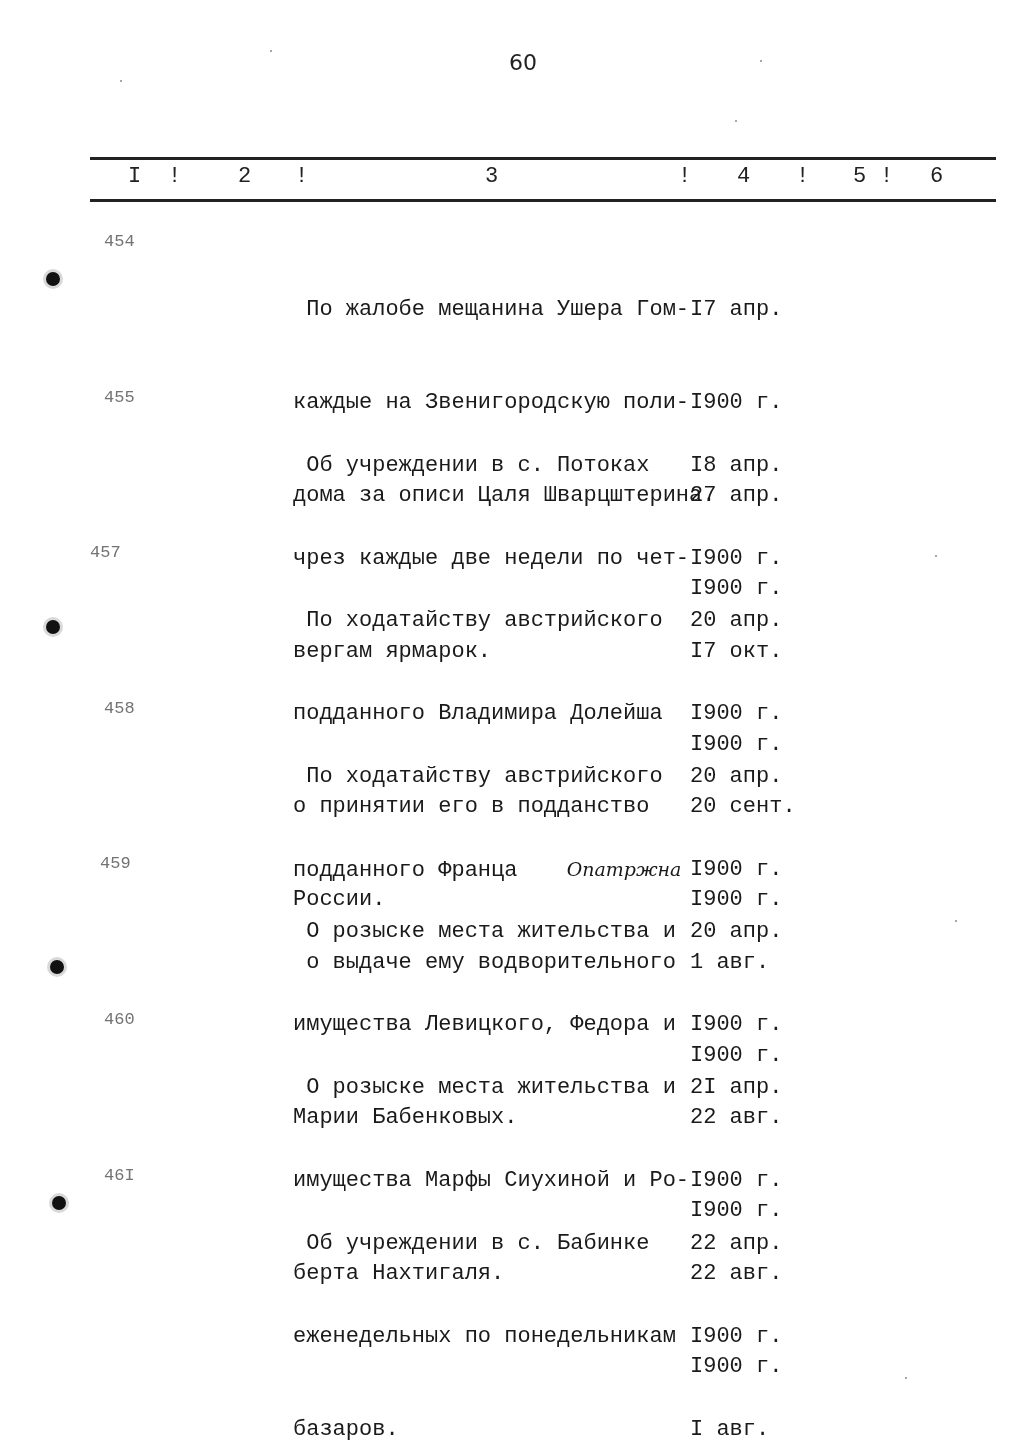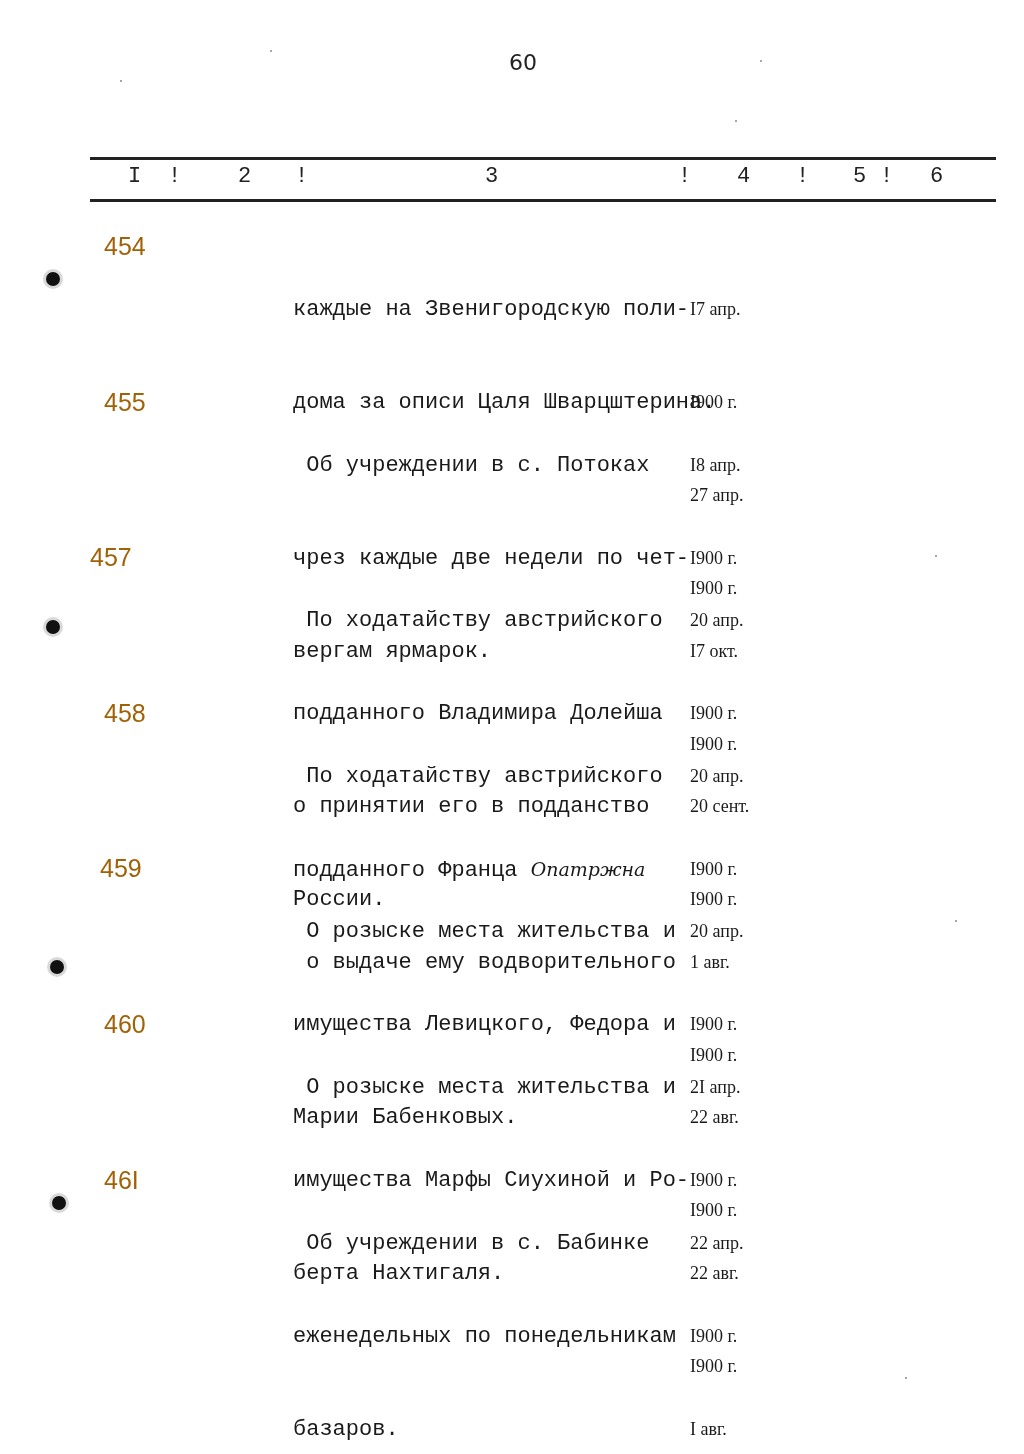--- a/index.html
+++ b/index.html
@@ -55,47 +55,47 @@
       background: #111;
       box-shadow: 0 0 0 3px rgba(0,0,0,0.15);
     }
     .record {
       position: absolute;
       left: 0;
       width: 1024px;
     }
     .rec-num {
       position: absolute;
-      font-family: Liberation Sans, sans-serif;
-      font-size: 25px;
-      color: #a16207;
+      font-family: Liberation Mono, monospace;
+      font-size: 17px;
+      color: #737373;
       top: 0;
     }
     .rec-desc {
       position: absolute;
       left: 293px;
       top: 0;
       font-size: 22px;
       line-height: 31px;
       white-space: pre;
     }
     .rec-dates {
       position: absolute;
       left: 690px;
       top: 0;
-      font-size: 18px;
+      font-size: 22px;
       line-height: 31px;
       white-space: pre;
-      font-family: Liberation Serif, serif;
     }
     .line { display: block; height: 31px; }
     .hand {
       font-family: "DejaVu Serif", serif;
       font-style: italic;
       font-size: 19px;
+      margin-left: 36px;
     }
     .speck {
       position: absolute;
       width: 2px;
       height: 2px;
       background: #888;
       border-radius: 50%;
     }
   </style>
 </head>
@@ -120,20 +120,21 @@
 <div class="rule bottom"></div>
 
 <div class="hole" style="left:46px; top:272px;"></div>
 <div class="hole" style="left:46px; top:620px;"></div>
 <div class="hole" style="left:50px; top:960px;"></div>
 <div class="hole" style="left:52px; top:1196px;"></div>
 
 <div class="record" style="top:232px;">
   <div class="rec-num" style="left:104px;">454</div>
   <div class="rec-desc">
+    <span class="line"> По жалобе мещанина Ушера Гом-</span>
     <span class="line">каждые на Звенигородскую поли-</span>
     <span class="line">дома за описи Цаля Шварцштерина.</span>
   </div>
   <div class="rec-dates">
     <span class="line">I7 апр.</span>
     <span class="line">I900 г.</span>
     <span class="line">27 апр.</span>
     <span class="line">I900 г.</span>
   </div>
 </div>

